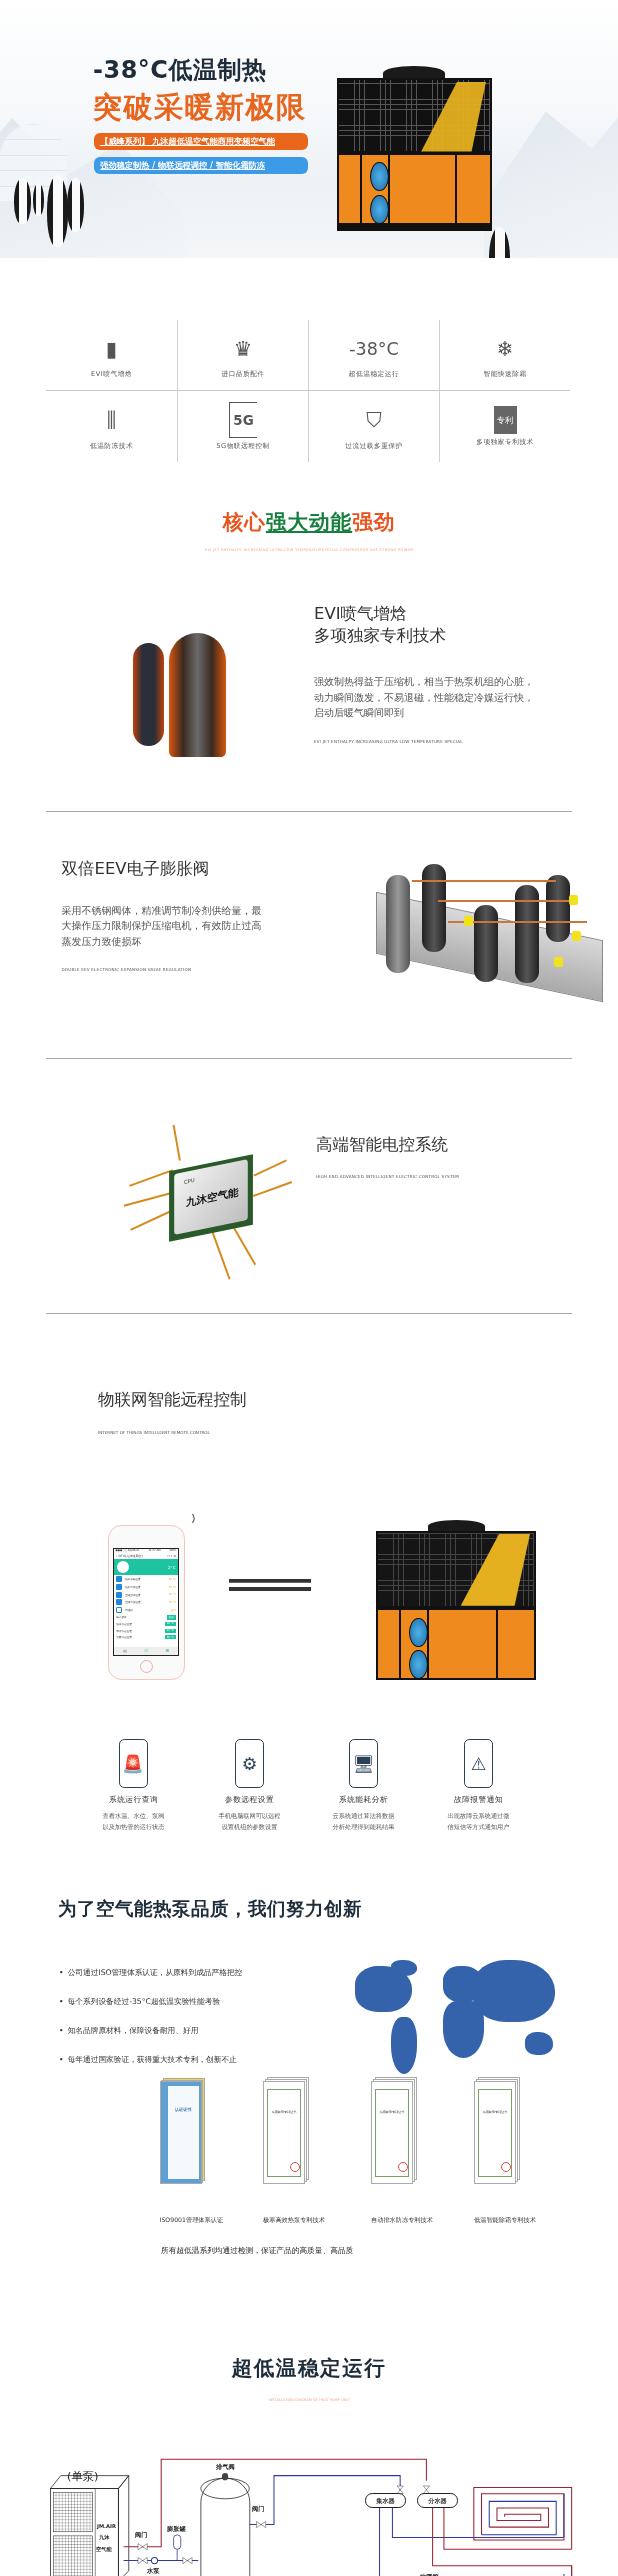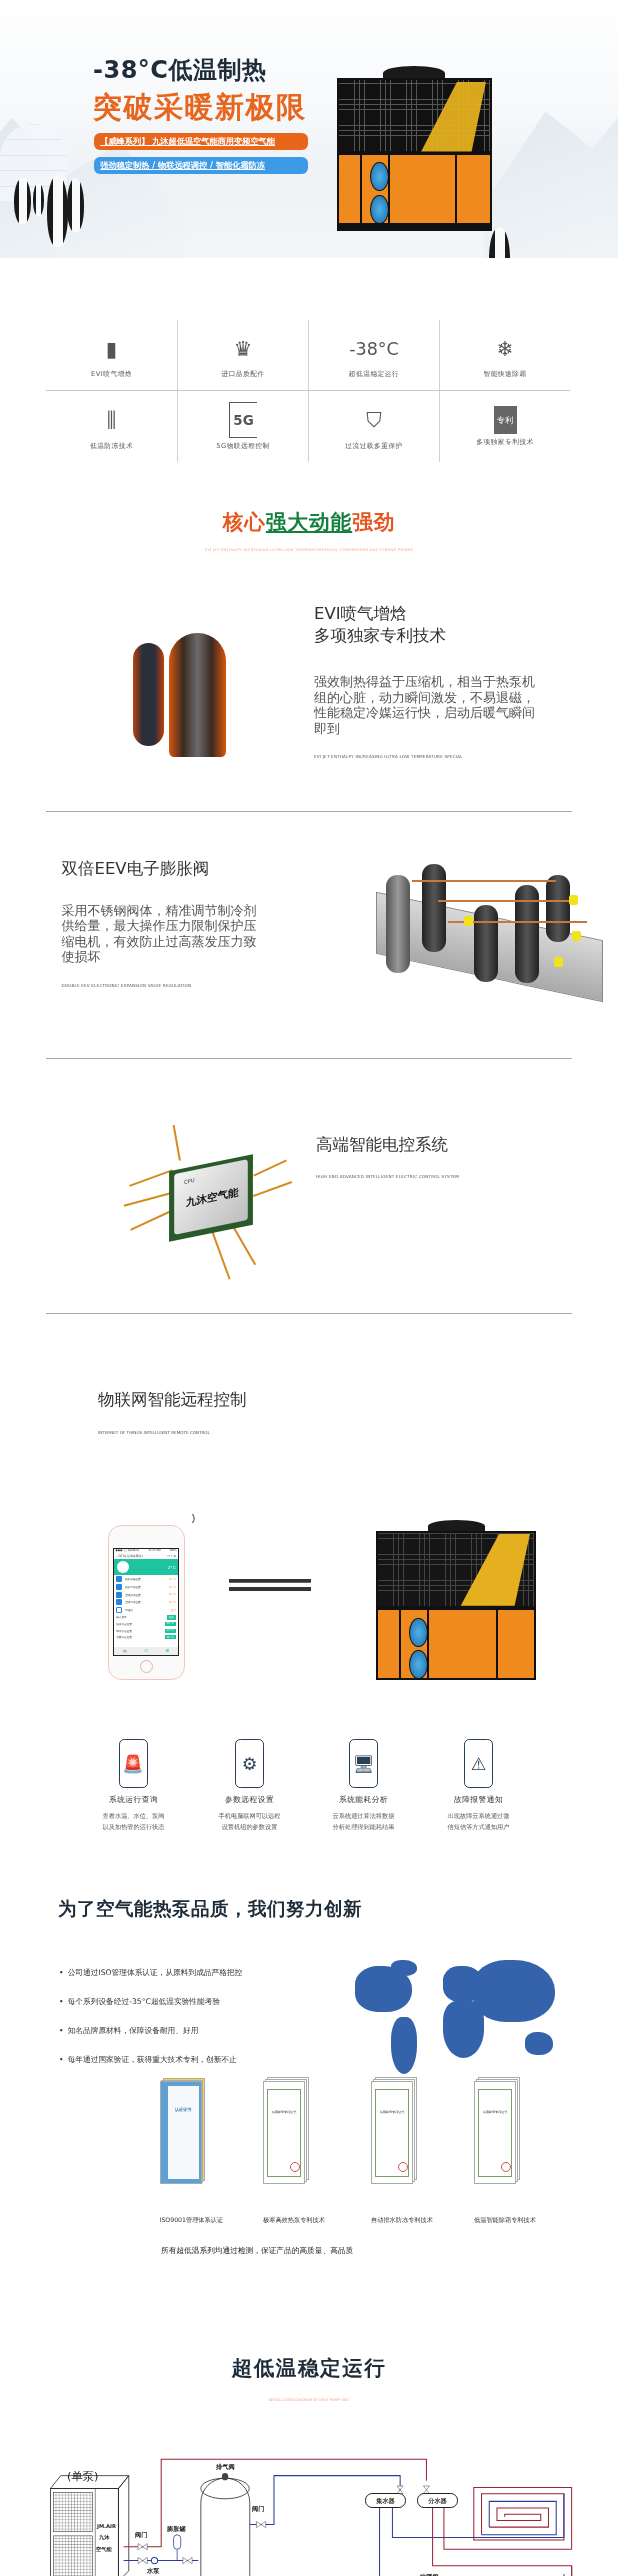--- a/index.html
+++ b/index.html
@@ -44,21 +44,21 @@
   
   .sec-head { text-align: center; margin-top: 31px; }
   .sec-head .t { font-size: 20.6px; font-weight: bold; letter-spacing: 1px; }
   .sec-head .t .o { color: #e8541e; }
   .sec-head .t .d { color: #15803d; text-decoration: underline; }
   .sec-head .sub { font-size: 3.6px; color: #f0a88a; margin-top: 12.4px; letter-spacing: 0.3px; }
 
   
   .block { position: relative; width: 526px; margin: 0 auto; border-bottom: 0.5px solid #a8a8a8; }
   .block .title { font-size: 16.5px; color: #333; line-height: 1.3; font-weight: normal; }
-  .block .desc { font-size: 13px; color: #555; line-height: 15.5px; width: 222px; margin-top: 26px; }
+  .block .desc { font-size: 10px; color: #555; line-height: 15.5px; width: 222px; margin-top: 26px; }
   .block .en { font-size: 4.1px; color: #555; margin-top: 18px; letter-spacing: 0.2px; }
   .txt { position: absolute; }
 
   .compressor { position: absolute; left: 82px; top: 52px; width: 108px; height: 134px; }
   .compressor .c1 { position: absolute; left: 5.2px; top: 20.6px; width: 31px; height: 103px; border-radius: 15.5px; background: linear-gradient(90deg, #c1420d, #2a2f3a 30%, #2a2f3a 70%, #c1420d); }
   .compressor .c2 { position: absolute; left: 41px; top: 10.3px; width: 57px; height: 124px; border-radius: 28px 28px 5.2px 5.2px; background: linear-gradient(90deg, #d8560f, #3a2a20 25%, #6b6b6b 50%, #3a2a20 75%, #d8560f); }
 
   .eev { position: absolute; left: 330px; top: 52px; width: 227px; height: 124px; }
   .eev .base { position: absolute; left: 0; top: 52px; width: 227px; height: 62px; background: linear-gradient(180deg, #d9d9d9, #a9a9a9); transform: skewY(12deg); border: 1px solid #888; }
   .eev .tank { position: absolute; width: 24px; border-radius: 11.3px; background: linear-gradient(90deg, #222, #555 50%, #222); }

